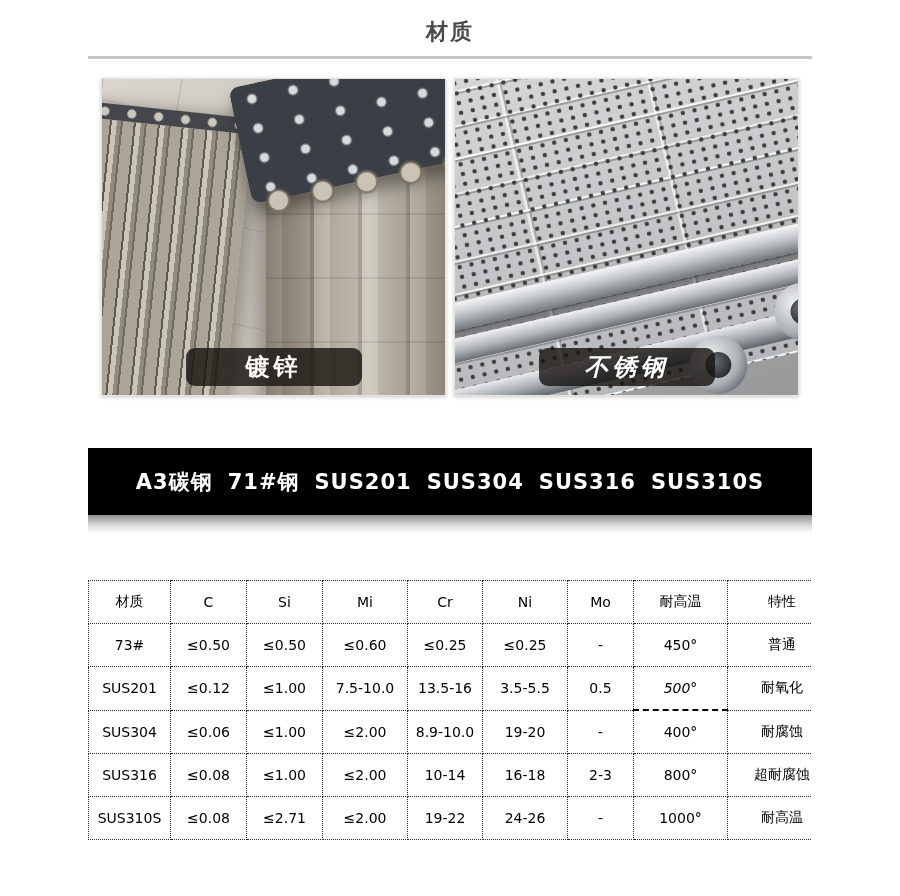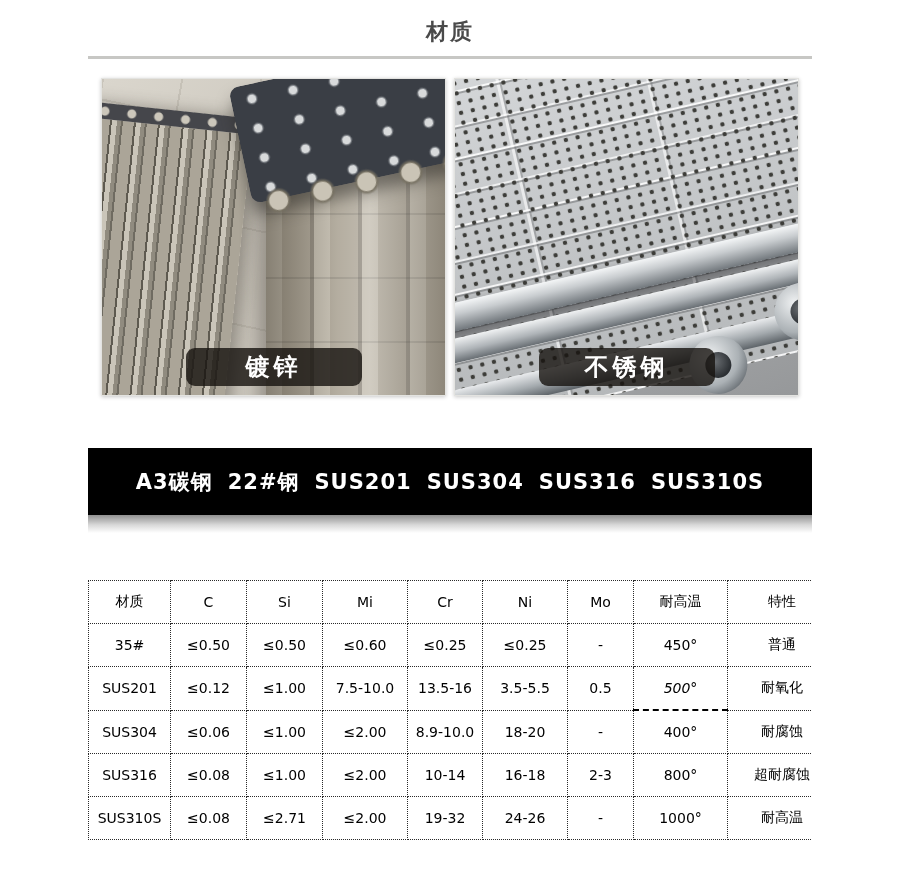--- a/index.html
+++ b/index.html
@@ -64,21 +64,21 @@
     background-size:42px 30px;
     box-shadow:0 12px 16px rgba(40,38,34,.5);
   }
   .chain-cap::after {
     content:""; position:absolute; left:4px; right:4px; bottom:-17px; height:30px;
     background-image:radial-gradient(circle 12px at 22px 15px,#cac4b6 0 9px,#777162 10px,transparent 13px);
     background-size:45px 30px;
   }
 
   
-  .photo-ss { background:linear-gradient(160deg,#c3c4c5,#96989a); }
+  .photo-ss { background:linear-gradient(160deg,#c3c4c5,#96989a);font-style:italic; }
   .perf-deck {
     position:absolute; left:-22%; top:-32%; width:155%; height:128%;
     transform:rotate(-13deg);
     background-color:#cbcdcf;
     background-image:
       radial-gradient(circle 2px at 5px 5px, #3d3d39 0 1.8px, transparent 2.6px),
       repeating-linear-gradient(0deg, rgba(255,255,255,.85) 0 2px, transparent 2px 30px, rgba(92,94,96,.45) 30px 32px, rgba(255,255,255,.7) 32px 34px, transparent 34px 64px, rgba(92,94,96,.45) 64px 66px),
       repeating-linear-gradient(90deg, transparent 0 142px, rgba(255,255,255,.6) 142px 145px, rgba(108,110,112,.4) 145px 147px),
       linear-gradient(180deg,#d9dbdd,#b5b8ba);
     background-size:12px 10px, auto, auto, auto;
@@ -148,21 +148,21 @@
         <div class="roller roller-2"></div>
 
       </div>
       <figcaption class="pill">不锈钢</figcaption>
     </figure>
 
   </div>
 
   <div class="banner">
       <span class="banner-item">A3碳钢</span>
-      <span class="banner-item">22#钢</span>
+      <span class="banner-item">71#钢</span>
       <span class="banner-item">SUS201</span>
       <span class="banner-item">SUS304</span>
       <span class="banner-item">SUS316</span>
       <span class="banner-item">SUS310S</span>
     </div>
   <div class="banner-shadow"></div>
 
   <table class="spec-table">
     <colgroup>
         <col style="width: 82px;">
@@ -183,21 +183,21 @@
           <th>Mi</th>
           <th>Cr</th>
           <th>Ni</th>
           <th>Mo</th>
           <th>耐高温</th>
           <th>特性</th>
         </tr>
       </thead>
     <tbody>
         <tr>
-          <td>35#</td>
+          <td>73#</td>
           <td>≤0.50</td>
           <td>≤0.50</td>
           <td>≤0.60</td>
           <td>≤0.25</td>
           <td>≤0.25</td>
           <td>-</td>
           <td>450°</td>
           <td>普通</td>
         </tr>
         <tr>
@@ -210,42 +210,42 @@
           <td>0.5</td>
           <td class="dashed-bottom">500°</td>
           <td>耐氧化</td>
         </tr>
         <tr>
           <td>SUS304</td>
           <td>≤0.06</td>
           <td>≤1.00</td>
           <td>≤2.00</td>
           <td>8.9-10.0</td>
-          <td>18-20</td>
+          <td>19-20</td>
           <td>-</td>
           <td>400°</td>
           <td>耐腐蚀</td>
         </tr>
         <tr>
           <td>SUS316</td>
           <td>≤0.08</td>
           <td>≤1.00</td>
           <td>≤2.00</td>
           <td>10-14</td>
           <td>16-18</td>
           <td>2-3</td>
           <td>800°</td>
           <td>超耐腐蚀</td>
         </tr>
         <tr>
           <td>SUS310S</td>
           <td>≤0.08</td>
           <td>≤2.71</td>
           <td>≤2.00</td>
-          <td>19-32</td>
+          <td>19-22</td>
           <td>24-26</td>
           <td>-</td>
           <td>1000°</td>
           <td>耐高温</td>
         </tr>
       </tbody>
   </table>
 
 </div>
 

